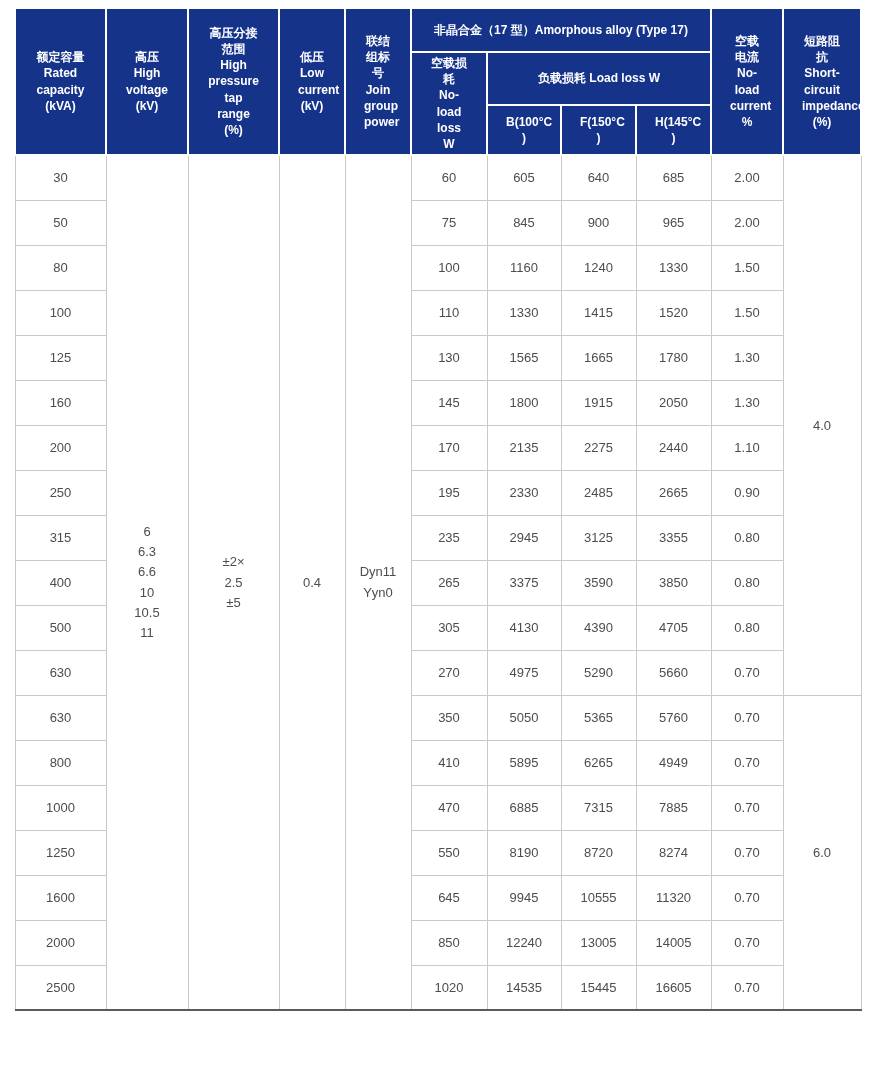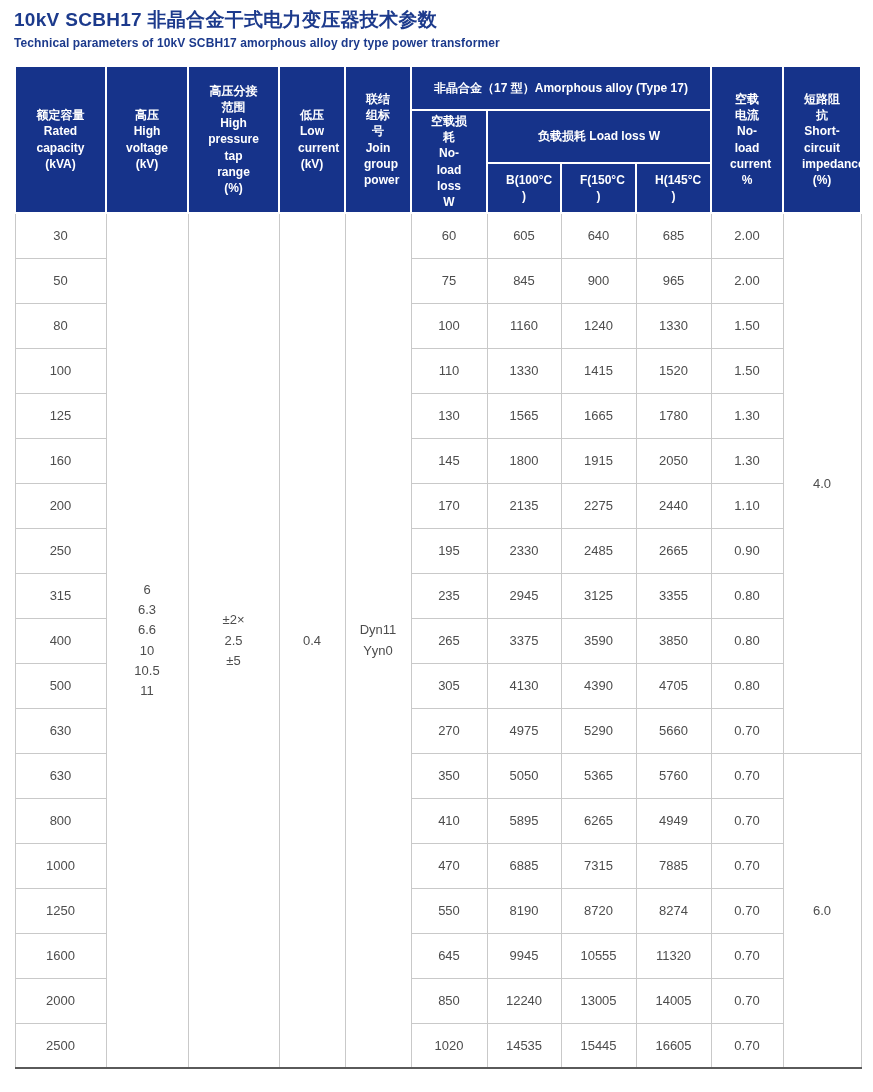--- a/index.html
+++ b/index.html
@@ -52,24 +52,20 @@
     font-size:13px;color:var(--body-text);
     background:#ffffff;
     padding:0 2px;
   }
   tbody td.multiline{white-space:pre-line;line-height:1.55;}
 </style>
 </head>
 <body>
 
 <div class="page">
-  <header>
-    <h1 class="page-title">10kV SCBH17 非晶合金干式电力变压器技术参数</h1>
-    <p class="page-subtitle">Technical parameters of 10kV SCBH17 amorphous alloy dry type power transformer</p>
-  </header>
 
   <table class="params">
     <colgroup>
       <col style="width:91px">
       <col style="width:82px">
       <col style="width:91px">
       <col style="width:66px">
       <col style="width:66px">
       <col style="width:76px">
       <col style="width:74px">

